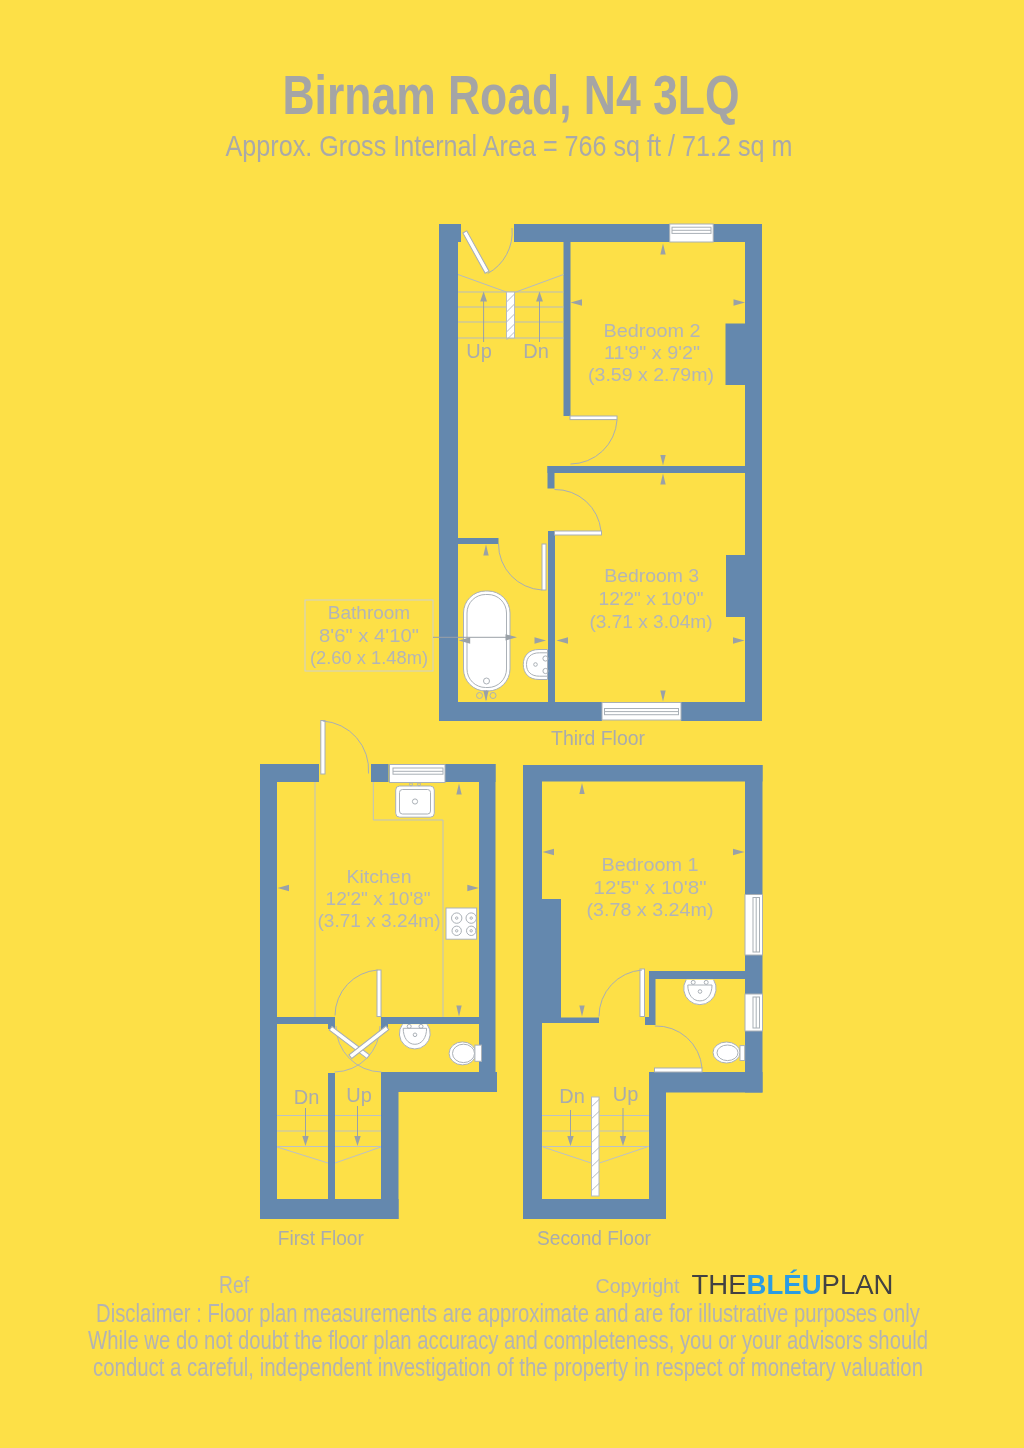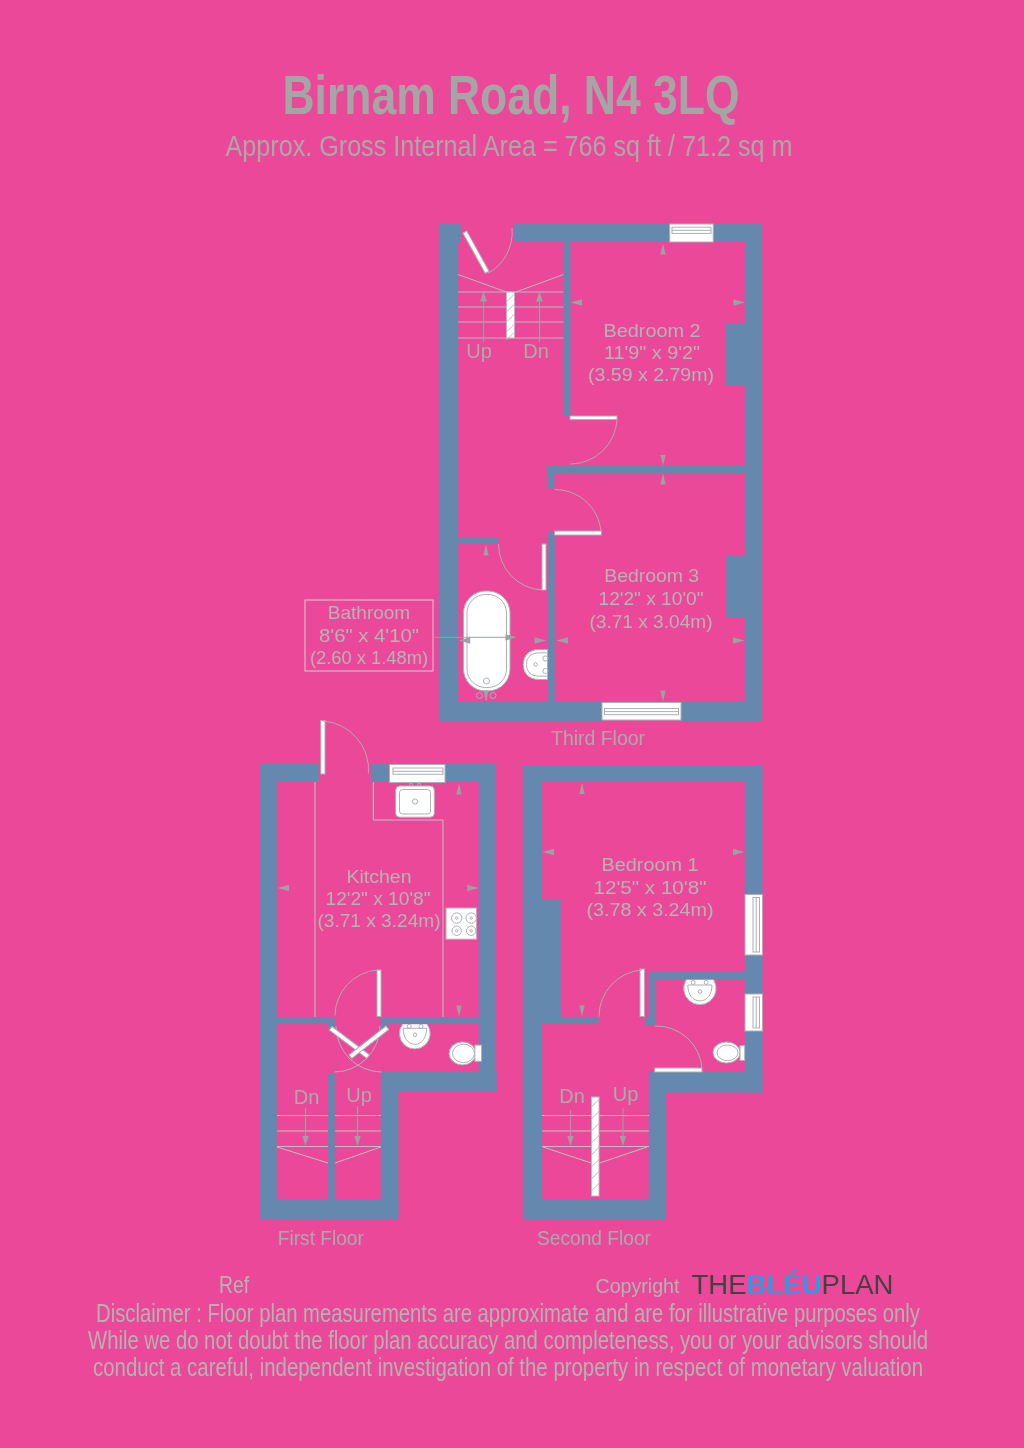--- a/index.html
+++ b/index.html
@@ -1,16 +1,16 @@
 <!DOCTYPE html>
 <html><head>
 <meta charset="utf-8">
 <style>
   html,body{margin:0;padding:0;background:#ffffff;}
-  #page{width:1024px;height:1448px;position:relative;background:#ec4899;overflow:hidden;}
+  #page{width:1024px;height:1448px;position:relative;background:#fde047;overflow:hidden;}
   svg{display:block;}
   text{font-family:"Liberation Sans",sans-serif;}
 </style>
 </head>
 <body>
 <div id="page">
 <svg width="1024" height="1448" viewBox="0 0 1024 1448">
 
 <text x="511" y="113.5" font-size="56" font-weight="bold" fill="#a5a5a5" text-anchor="middle" textLength="457" lengthAdjust="spacingAndGlyphs">Birnam Road, N4 3LQ</text>
 

